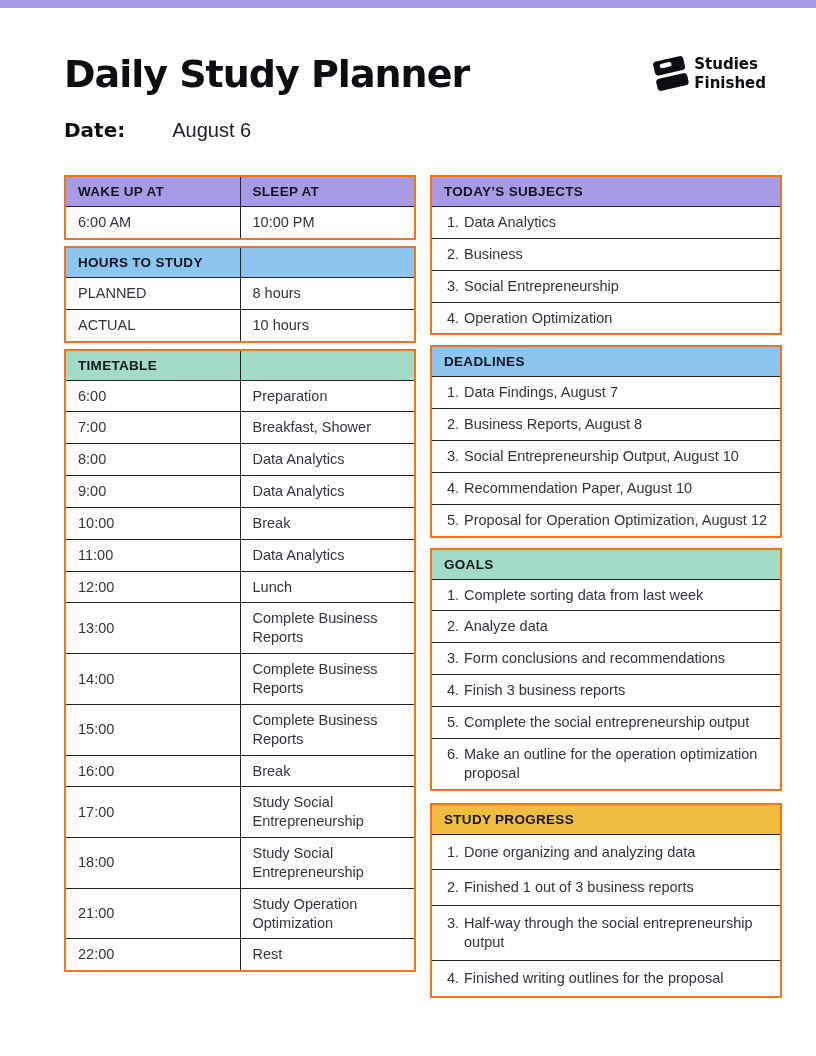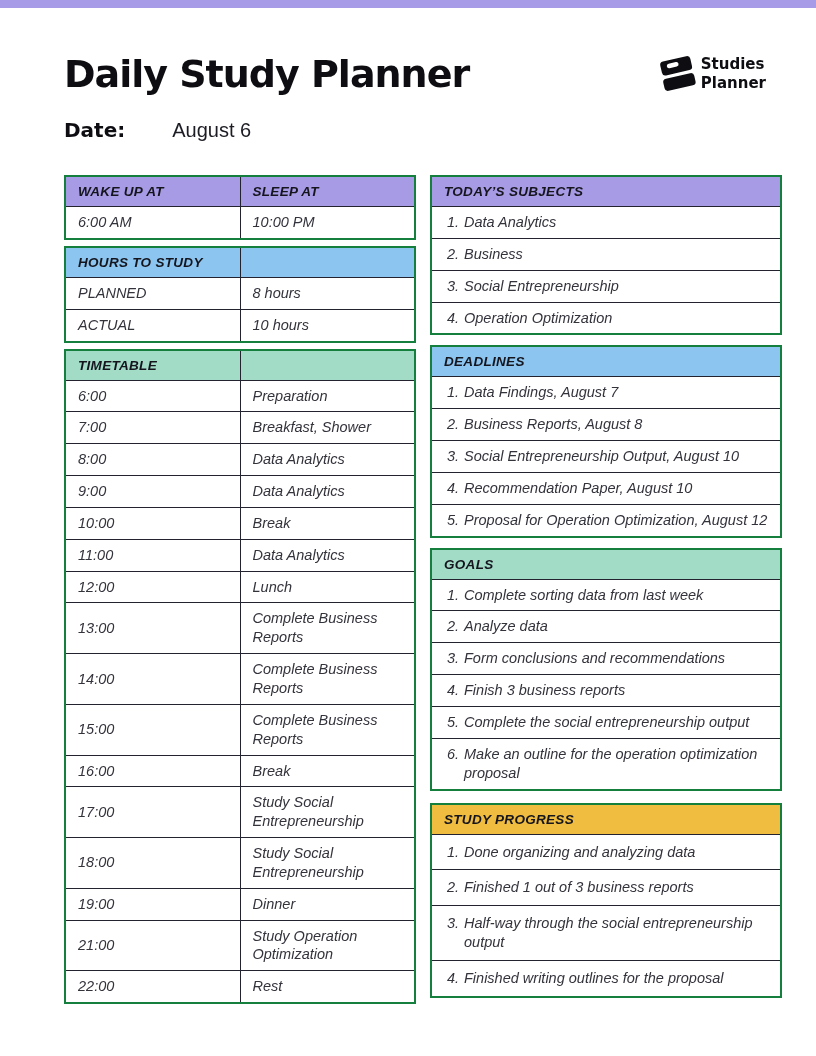--- a/index.html
+++ b/index.html
@@ -13,21 +13,21 @@
   .logo { display:flex; align-items:center; }
   .logo-text { font-family:"DejaVu Sans", sans-serif; font-weight:bold; font-size:15px;
                line-height:1.3; color:#0d0d12; }
   .date-row { margin-top:16px; font-size:20px; display:flex; align-items:baseline;gap:32px; }
   .date-label { font-family:"DejaVu Sans", sans-serif; font-weight:bold; color:#0d0d12; }
   .date-value { margin-left:15px; color:#1c1c24; }
 
   .main { display:flex; gap:14px; margin-top:33px; align-items:flex-start; }
   .col { width:352px; flex:0 0 352px; }
 
-  table.tbl { width:100%; border-collapse:collapse; border:2px solid #15803d;font-style:italic; }
+  table.tbl { width:100%; border-collapse:collapse; border:2px solid #f97316; }
   .tbl th, .tbl td { border:1.5px solid #232330; text-align:left; vertical-align:middle; }
   .tbl th { font-size:13.5px; font-weight:bold; letter-spacing:.3px; color:#15151e;
             padding:7px 12px; }
   .tbl td { font-size:14.5px; line-height:1.3; color:#33333c; padding:6px 12px; }
   .half { width:50%; }
   .mb6  { margin-bottom:6px; }
   .mb10 { margin-bottom:10px; }
   .mb12 { margin-bottom:12px; }
 
   td.item-cell { padding:6px 10px; }
@@ -50,21 +50,21 @@
         <svg width="46" height="52" viewBox="0 0 50 56" xmlns="http://www.w3.org/2000/svg">
           <g transform="rotate(-13 25 30)">
             <rect x="6" y="31" width="37" height="16" rx="5" fill="#0d0d12" stroke="#ffffff" stroke-width="2.5"></rect>
             <rect x="7" y="12" width="36" height="18" rx="5" fill="#0d0d12" stroke="#ffffff" stroke-width="2.5"></rect>
             <rect x="15" y="17" width="13" height="5" rx="2.5" fill="#ffffff"></rect>
           </g>
         </svg>
       </span>
       <div class="logo-text">
         <div>Studies</div>
-        <div>Planner</div>
+        <div>Finished</div>
       </div>
     </div>
   </div>
 
   <div class="date-row">
     <span class="date-label">Date:</span>
     <span class="date-value">August 6</span>
   </div>
 
   <div class="main">
@@ -153,24 +153,20 @@
             </tr>
         <tr>
               <td>17:00</td>
               <td>Study Social Entrepreneurship</td>
             </tr>
         <tr>
               <td>18:00</td>
               <td>Study Social Entrepreneurship</td>
             </tr>
         <tr>
-              <td>19:00</td>
-              <td>Dinner</td>
-            </tr>
-        <tr>
               <td>21:00</td>
               <td>Study Operation Optimization</td>
             </tr>
         <tr>
               <td>22:00</td>
               <td>Rest</td>
             </tr>
       </tbody>
         </table>
     </div>

